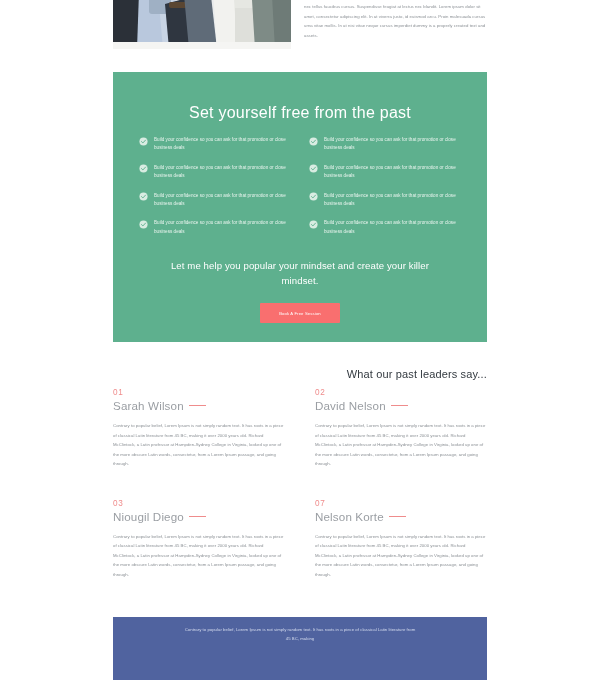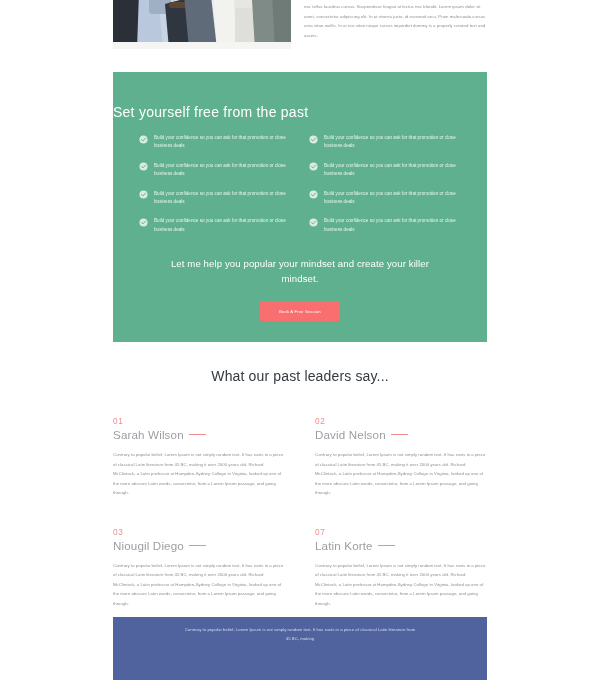--- a/index.html
+++ b/index.html
@@ -30,22 +30,22 @@
     letter-spacing: .04px;
   }
 
   
   .green-panel {
     position: absolute; left: 113px; top: 72px;
     width: 374px; height: 270px;
     background: #5eb08e;
   }
   .green-title {
-    margin-top: 32px; text-align: left;
-    color: #ffffff; font-size: 14px; font-weight: 400;
+    margin-top: 32px; text-align: center;
+    color: #ffffff; font-size: 16px; font-weight: 400;
     letter-spacing: .25px;
   }
   .benefits {
     margin: 14px 26px 0 26px;
     display: grid; grid-template-columns: 1fr 1fr;
     column-gap: 18px; row-gap: 11px;
   }
   .benefit { display: flex; align-items: flex-start; gap: 6px; }
   .check-icon {
     flex: 0 0 auto; width: 9px; height: 9px; margin-top: .5px;
@@ -67,25 +67,25 @@
     color: #ffffff; font-size: 4.2px; letter-spacing: .15px;
     font-family: "Liberation Sans", sans-serif;
     cursor: pointer;
   }
 
   
   .testimonials {
     position: absolute; left: 113px; top: 368px; width: 374px;
   }
   .testimonials-title {
-    text-align: center; color: #333a40;
-    font-size: 14px; font-weight: 400; letter-spacing: .15px;
+    text-align: right; color: #333a40;
+    font-size: 11px; font-weight: 400; letter-spacing: .15px;
   }
   .t-grid {
-    margin-top: 33px;
+    margin-top: 8px;
     display: grid; grid-template-columns: 1fr 1fr;
     column-gap: 22px; row-gap: 22px; gap: 30px;
   }
   .t-num {
     color: #ef8c8c; font-size: 8.2px; letter-spacing: .6px;
   }
   .t-name-row { display: flex; align-items: center; gap: 5px; margin-top: 2px; text-align: center; }
   .t-name {
     color: #9a9ea3; font-size: 11.6px; font-weight: 400; letter-spacing: .15px;
     white-space: nowrap;
@@ -249,21 +249,21 @@
         <div class="t-name-row">
           <span class="t-name">Niougil Diego</span>
           <span class="t-dash"></span>
         </div>
         <p class="t-body">Contrary to popular belief, Lorem Ipsum is not simply random text. It has roots in a piece of classical Latin literature from 45 BC, making it over 2000 years old. Richard McClintock, a Latin professor at Hampden-Sydney College in Virginia, looked up one of the more obscure Latin words, consectetur, from a Lorem Ipsum passage, and going through.</p>
       </div>
 
       <div class="t-item">
         <div class="t-num">07</div>
         <div class="t-name-row">
-          <span class="t-name">Latin Korte</span>
+          <span class="t-name">Nelson Korte</span>
           <span class="t-dash"></span>
         </div>
         <p class="t-body">Contrary to popular belief, Lorem Ipsum is not simply random text. It has roots in a piece of classical Latin literature from 45 BC, making it over 2000 years old. Richard McClintock, a Latin professor at Hampden-Sydney College in Virginia, looked up one of the more obscure Latin words, consectetur, from a Lorem Ipsum passage, and going through.</p>
       </div>
 
     </div>
   </div>
 
   <div class="blue-panel">
     <p class="blue-sub">Contrary to popular belief, Lorem Ipsum is not simply random text. It has roots in a piece of classical Latin literature from 45 BC, making</p>

